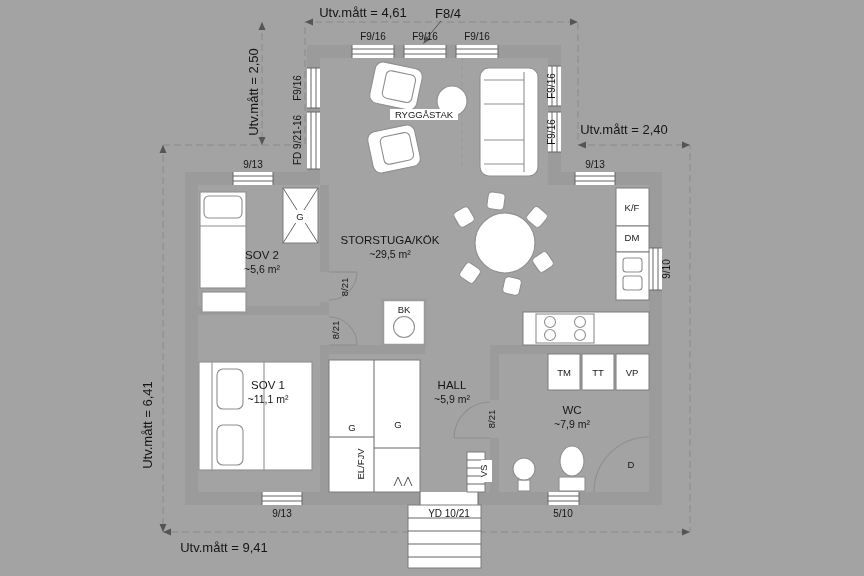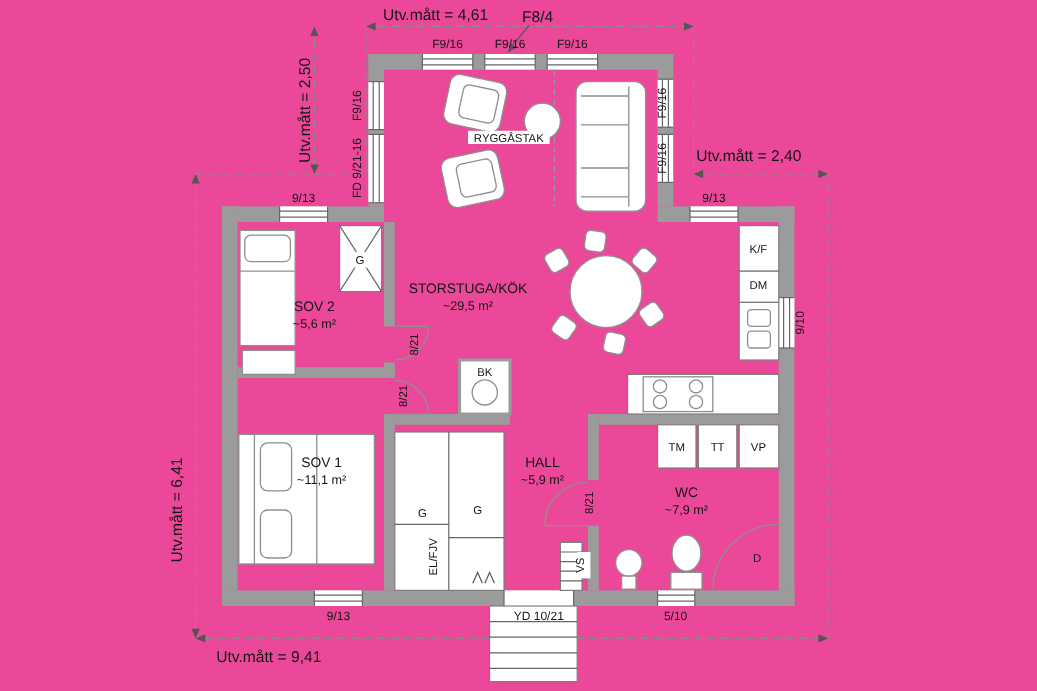--- a/index.html
+++ b/index.html
@@ -1,16 +1,16 @@
 <!DOCTYPE html>
 <html><head>
 <meta charset="utf-8">
 <style>
   html,body{margin:0;padding:0;background:#ffffff;}
-  .canvas{position:relative;width:864px;height:576px;background:#ec4899;overflow:hidden;}
+  .canvas{position:relative;width:864px;height:576px;background:#a3a3a3;overflow:hidden;}
   svg{display:block;}
   svg text{font-family:"Liberation Sans", sans-serif;fill:#151515;}
   .dim{font-size:13px;}
   .room{font-size:11.5px;}
   .area{font-size:10.5px;}
   .open{font-size:10px;}
   .small{font-size:9.5px;}
   .wall{fill:#9b9b9b;}
   .thinbox{fill:#ffffff;stroke:#7d7d7d;stroke-width:1;}
   .furn{fill:#ffffff;stroke:#8f8f8f;stroke-width:1.1;}

